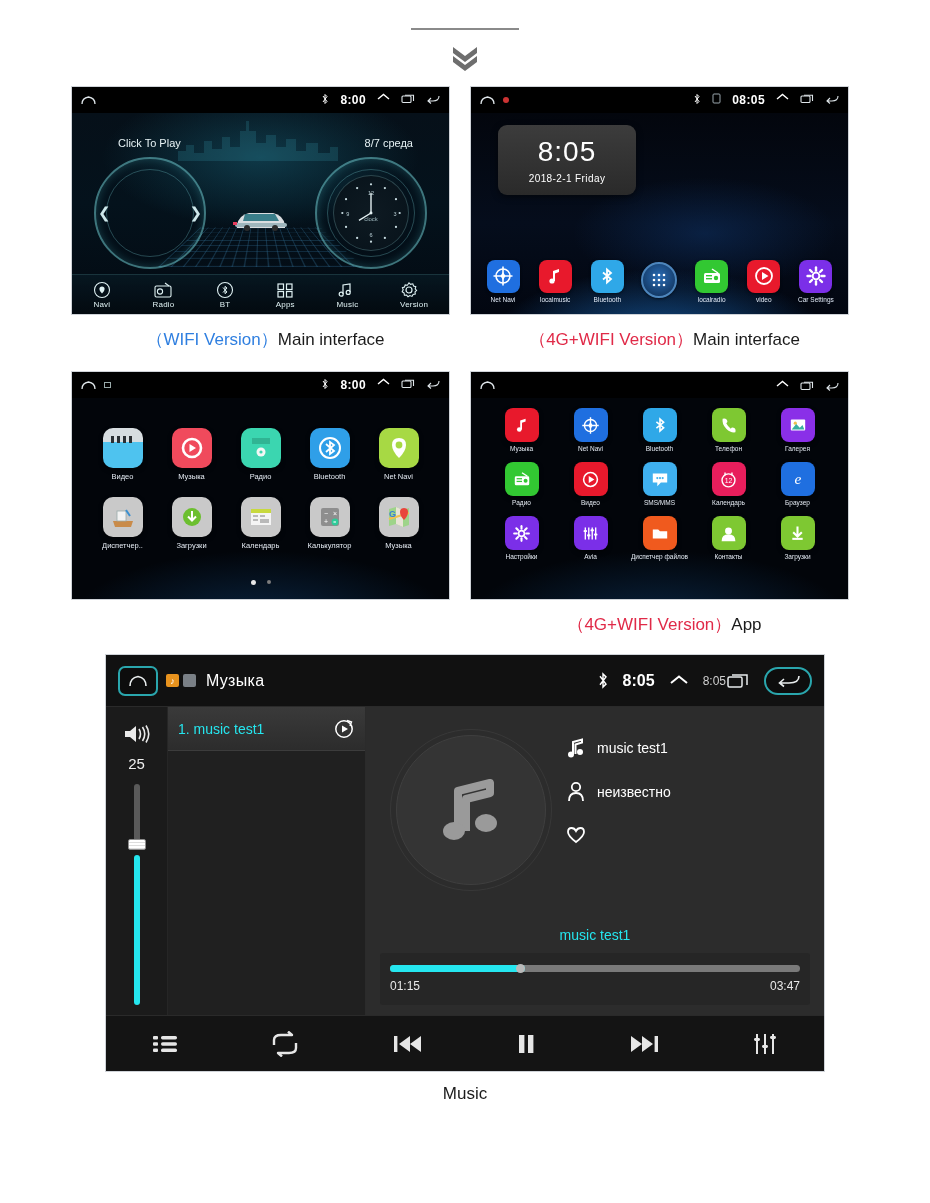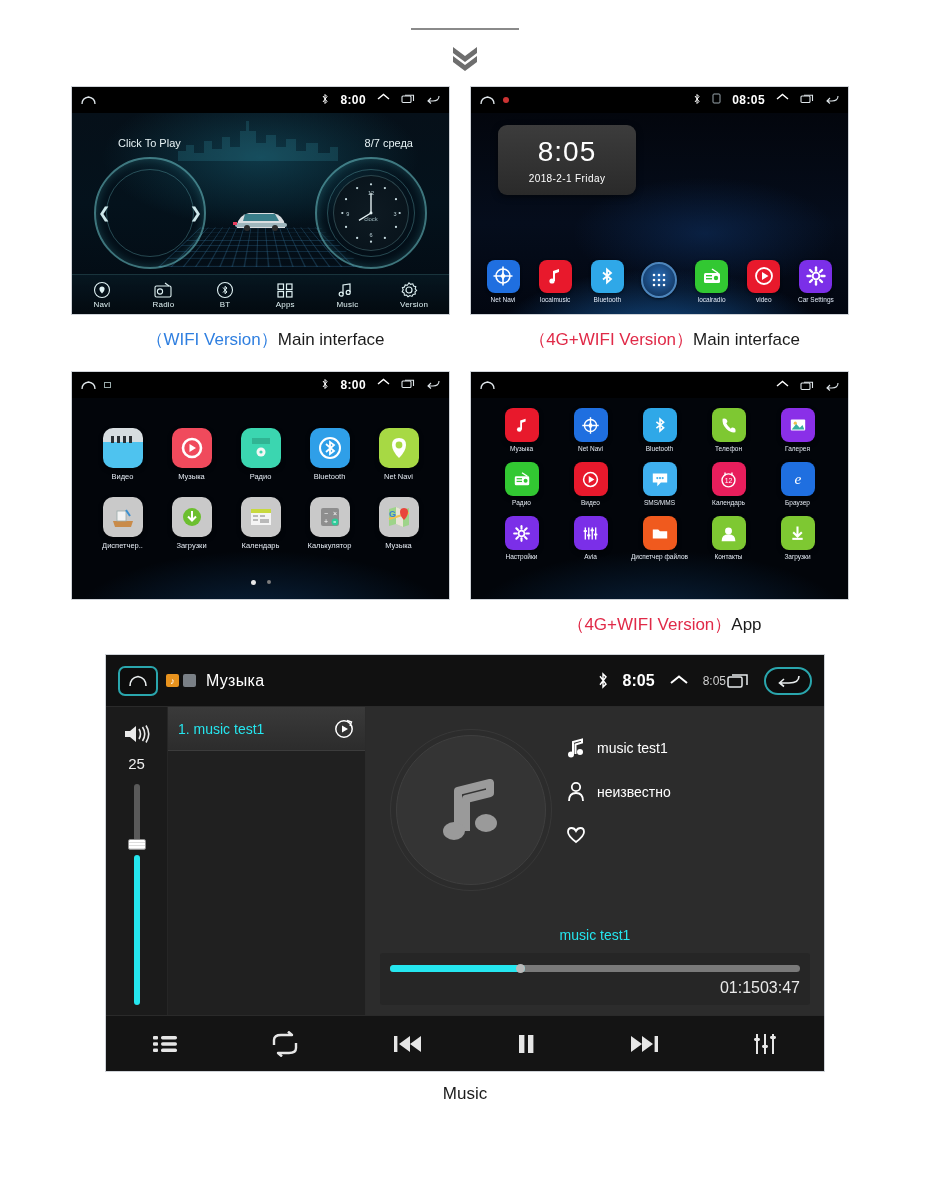--- a/index.html
+++ b/index.html
@@ -251,21 +251,21 @@
     position: absolute; left: 0; right: 0; bottom: 72px; text-align: center;
     color: #25e6ef; font-size: 14px;
   }
   .prog-box {
     position: absolute; left: 14px; right: 14px; bottom: 10px; height: 52px;
     background: #262626; border-radius: 3px; padding: 12px 10px 0;
   }
   .pbar { height: 7px; background: #7a7a7a; border-radius: 4px; position: relative; }
   .pfill { position: absolute; left: 0; top: 0; bottom: 0; width: 33%; background: #25e6ef; border-radius: 4px; }
   .pknob { position: absolute; right: 0; top: -1px; width: 9px; height: 9px; border-radius: 50%; background: #b9b9b9; }
-  .ptimes { display: flex; justify-content: flex-end; color: #e9e9e9; font-size: 16px; margin-top: 7px; }
+  .ptimes { display: flex; justify-content: space-between; color: #e9e9e9; font-size: 12px; margin-top: 7px; }
   .m-controls {
     position: absolute; left: 0; right: 0; bottom: 0; height: 56px;
     background: #141414; display: flex; align-items: center; justify-content: space-around;
     border-top: 1px solid #2a2a2a;
   }
   .music-cap { text-align: center; font-size: 17px; color: #1b1b1b; padding-top: 12px; }
   svg { display: block; }
 </style>
 </head>
 <body>

